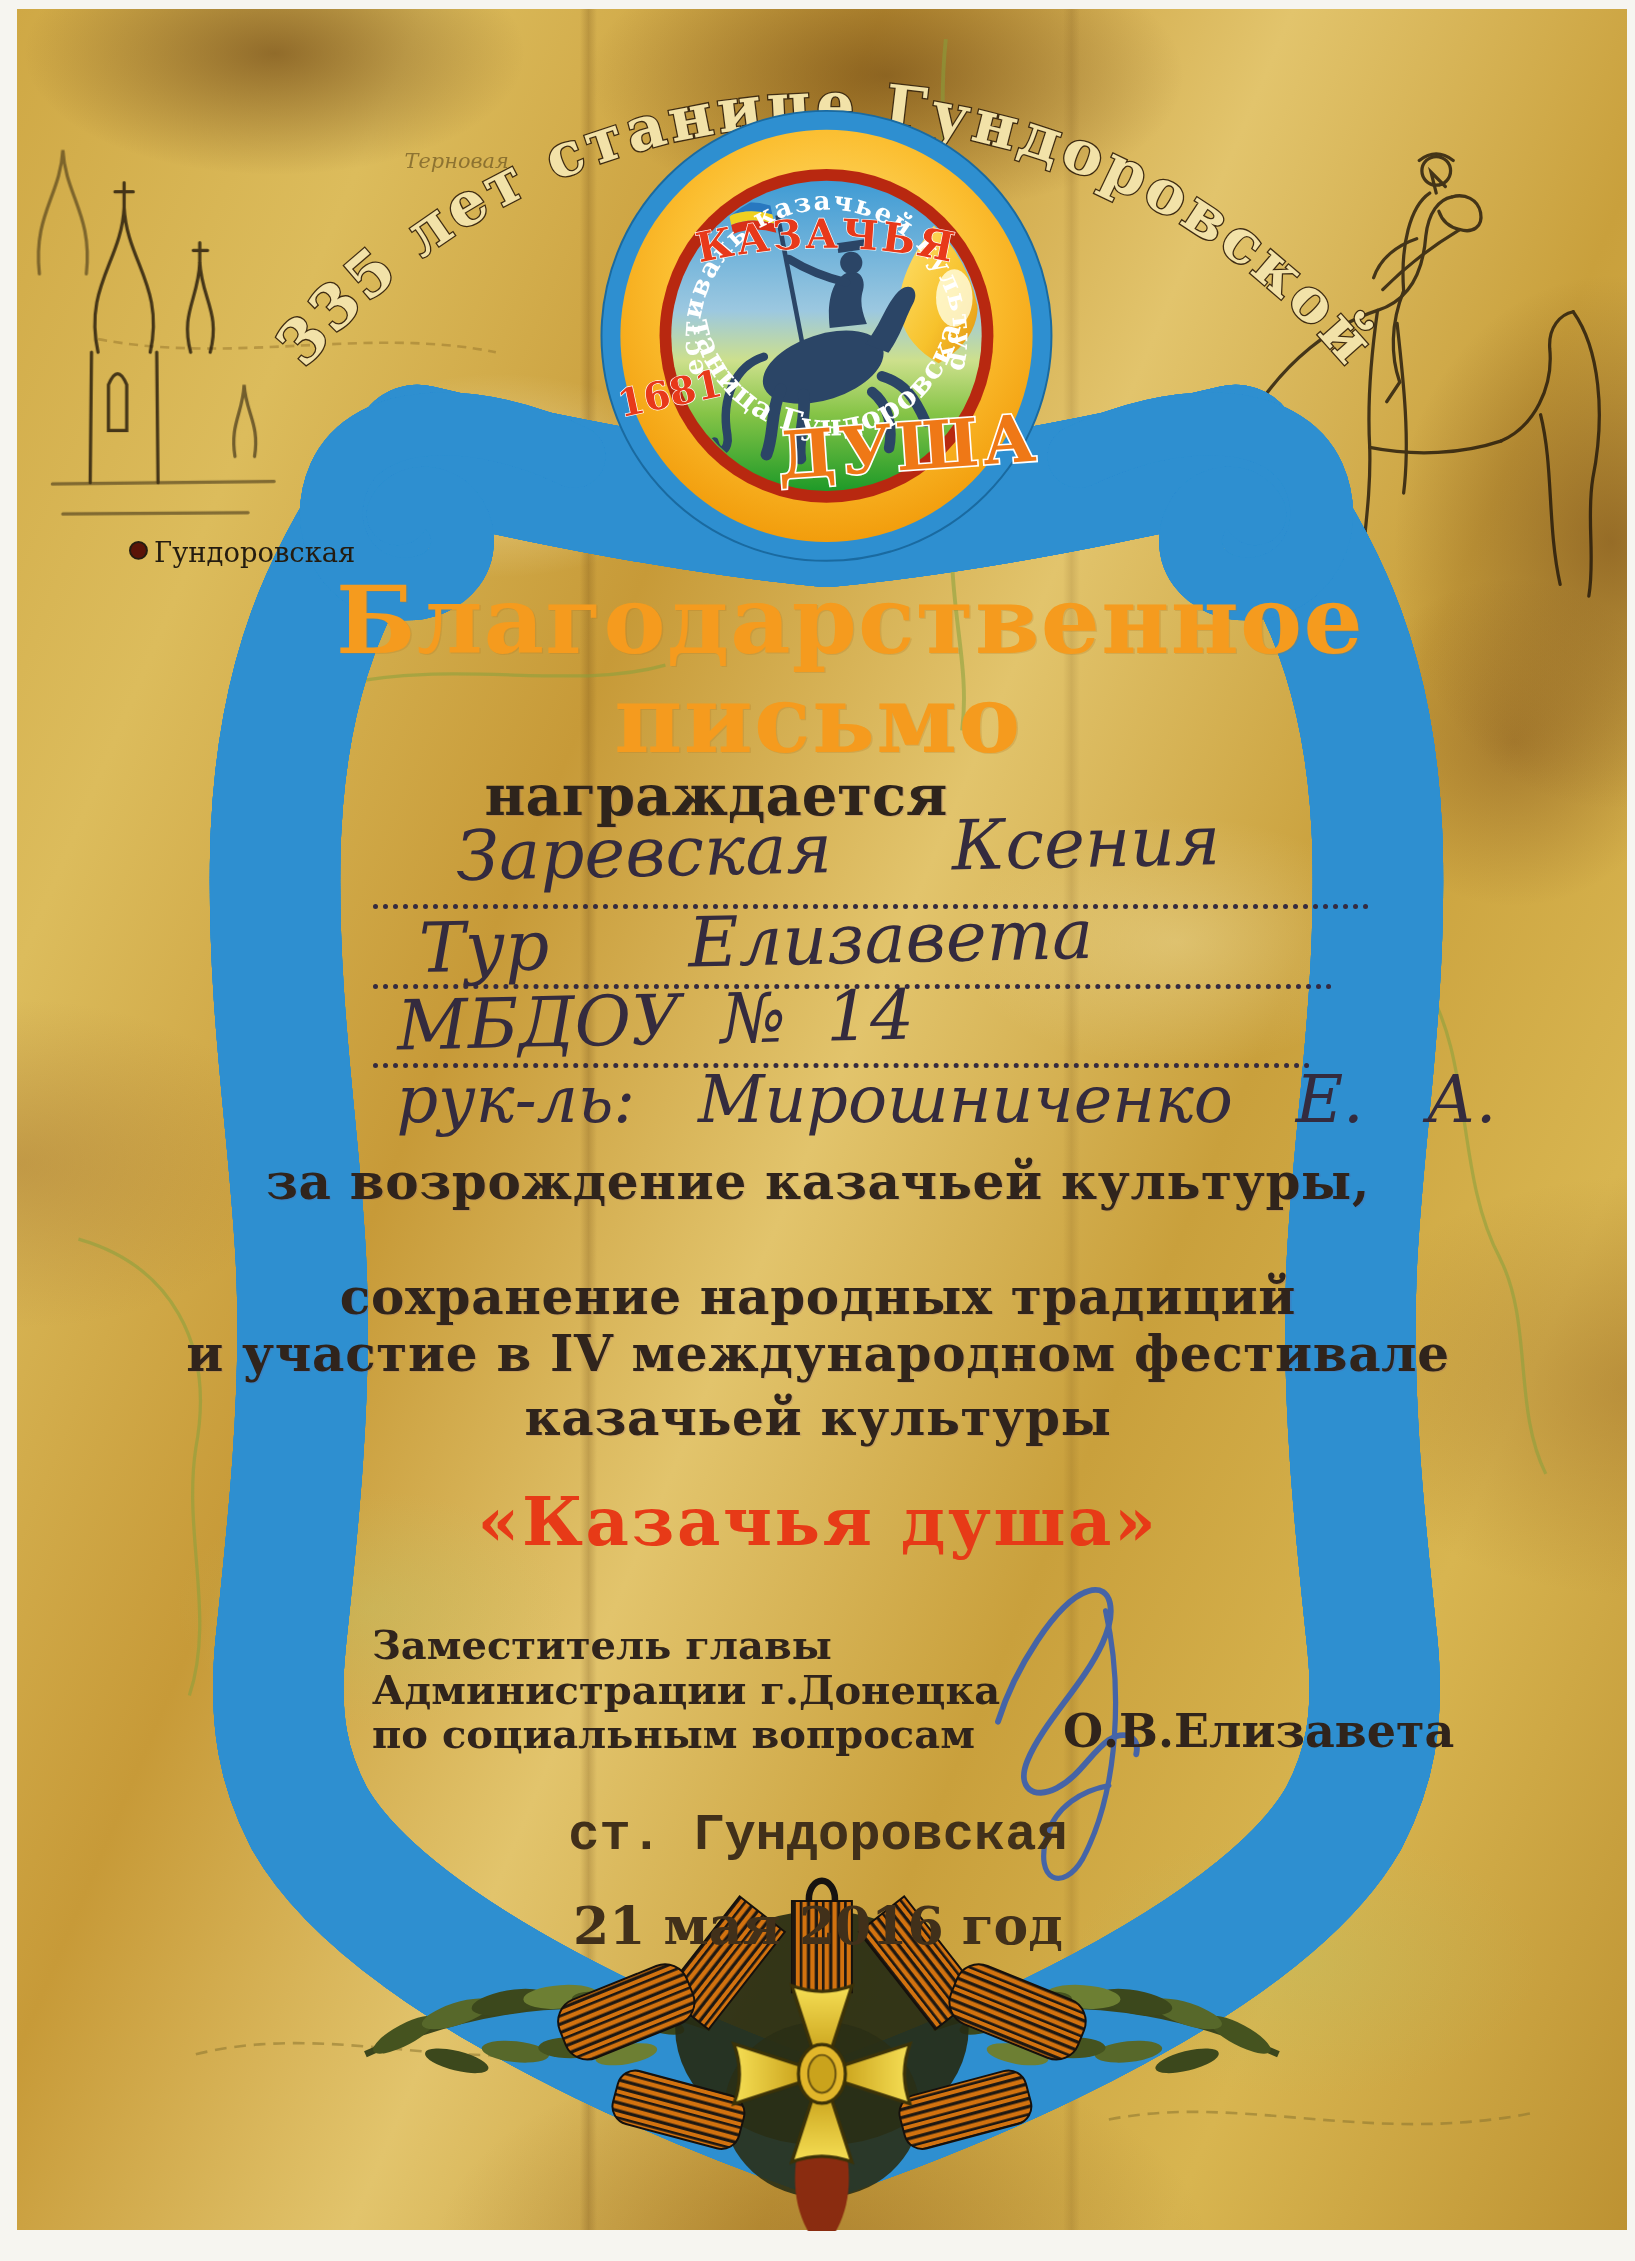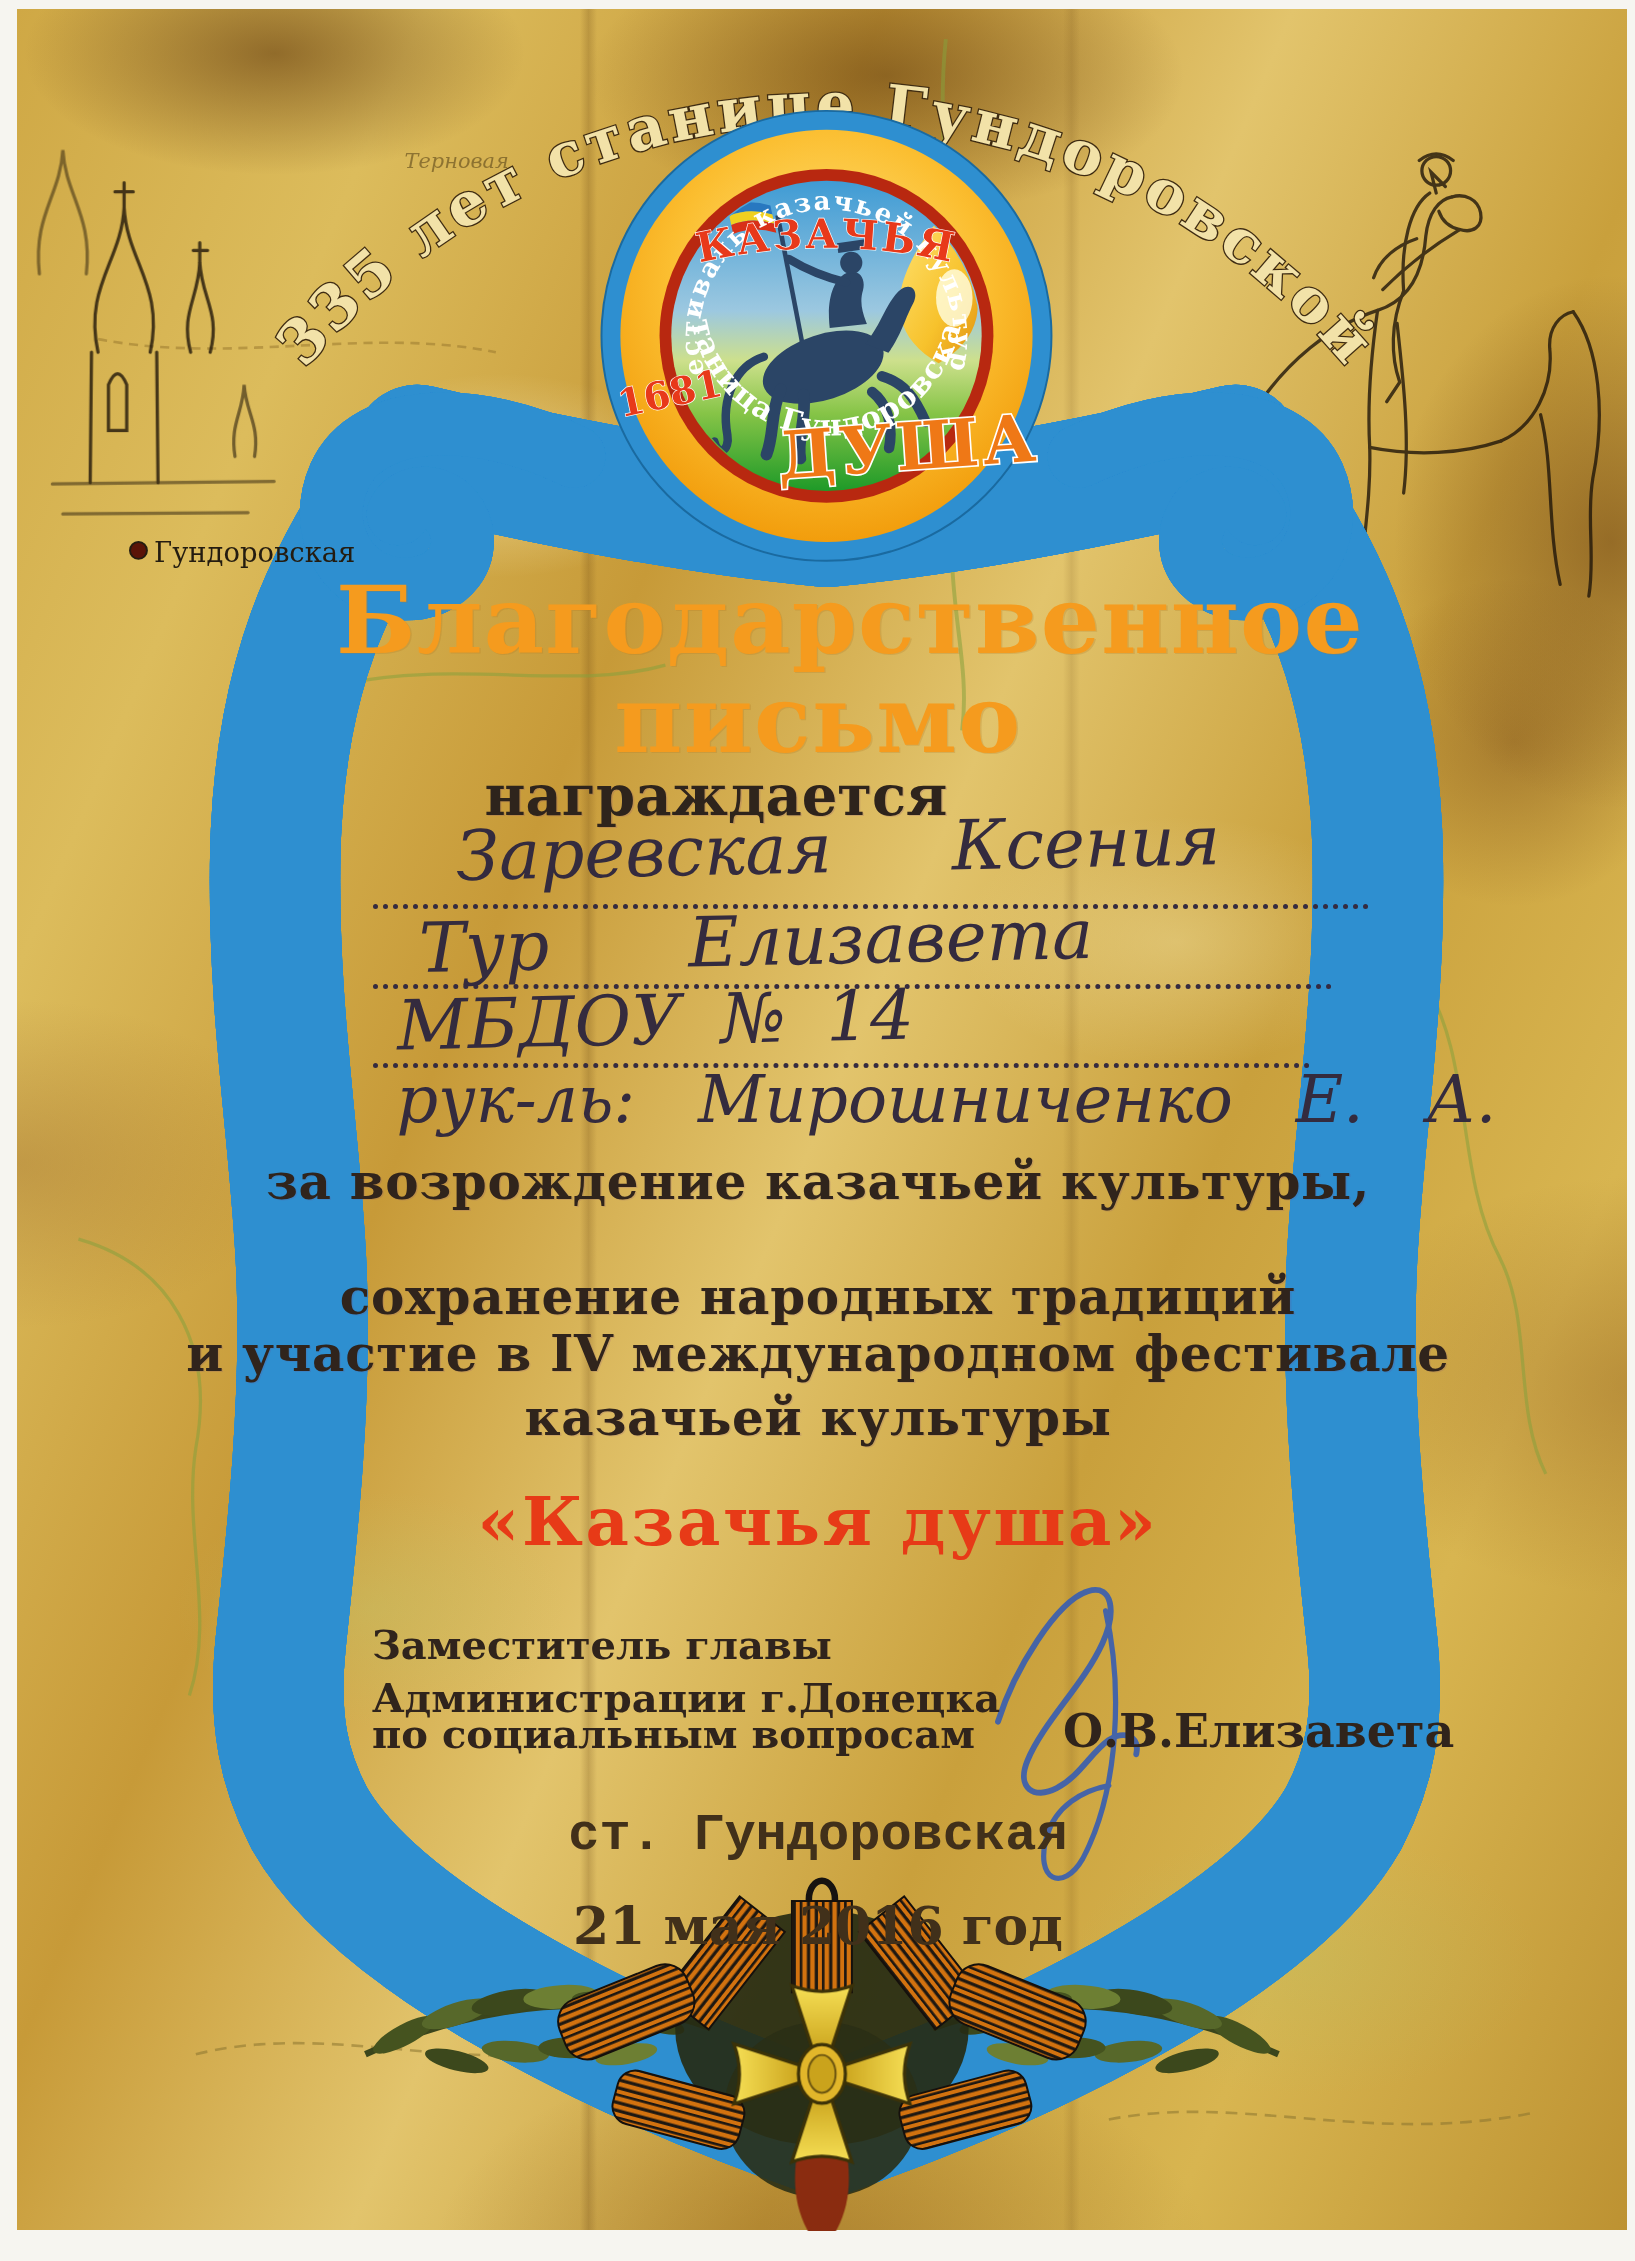--- a/index.html
+++ b/index.html
@@ -42,21 +42,21 @@
   #wl4{top:1067px;left:373px;width:913px;font-style:italic;color:#342b3e;
        font-size:65px;word-spacing:42px;padding-left:23.5px;white-space:nowrap;line-height:1;}
   .body-line{width:1636px;text-align:center;font-weight:bold;font-size:50px;
        color:#30241c;letter-spacing:0.7px;line-height:1;
        text-shadow:1.3px 1.3px 0 rgba(120,60,130,.16);margin-top:8px;}
   #bl1{top:1149px;} #bl2{top:1207px;} #bl3{top:1264px;} #bl4{top:1321px;} #bl5{top:1385px;}
   #festival{top:1482px;width:1636px;text-align:center;font-weight:bold;
        font-size:67px;color:#e73a17;letter-spacing:2.6px;}
   .sig-line{left:372px;width:750px;font-weight:bold;font-size:40px;color:#30241c;
        line-height:1;text-align:left;}
-  #sg1{top:1625px;} #sg2{top:1670px;margin-top:8px;} #sg3{top:1714px;}
+  #sg1{top:1625px;} #sg2{top:1670px;} #sg3{top:1714px;}
   #signer-name{left:1063px;top:1704px;width:365px;font-weight:bold;font-size:46px;
        color:#30241c;text-align:left;}
   .footer-line{width:1636px;text-align:center;font-weight:bold;font-size:52px;color:#41301a;}
   #fp{top:1806px;font-family:Liberation Mono, monospace;} #fd{top:1895px;}
   .scan-edge{position:absolute;background:#f6f5f0;z-index:4;}
 </style>
 </head>
 <body>
 
 <div id="page">

